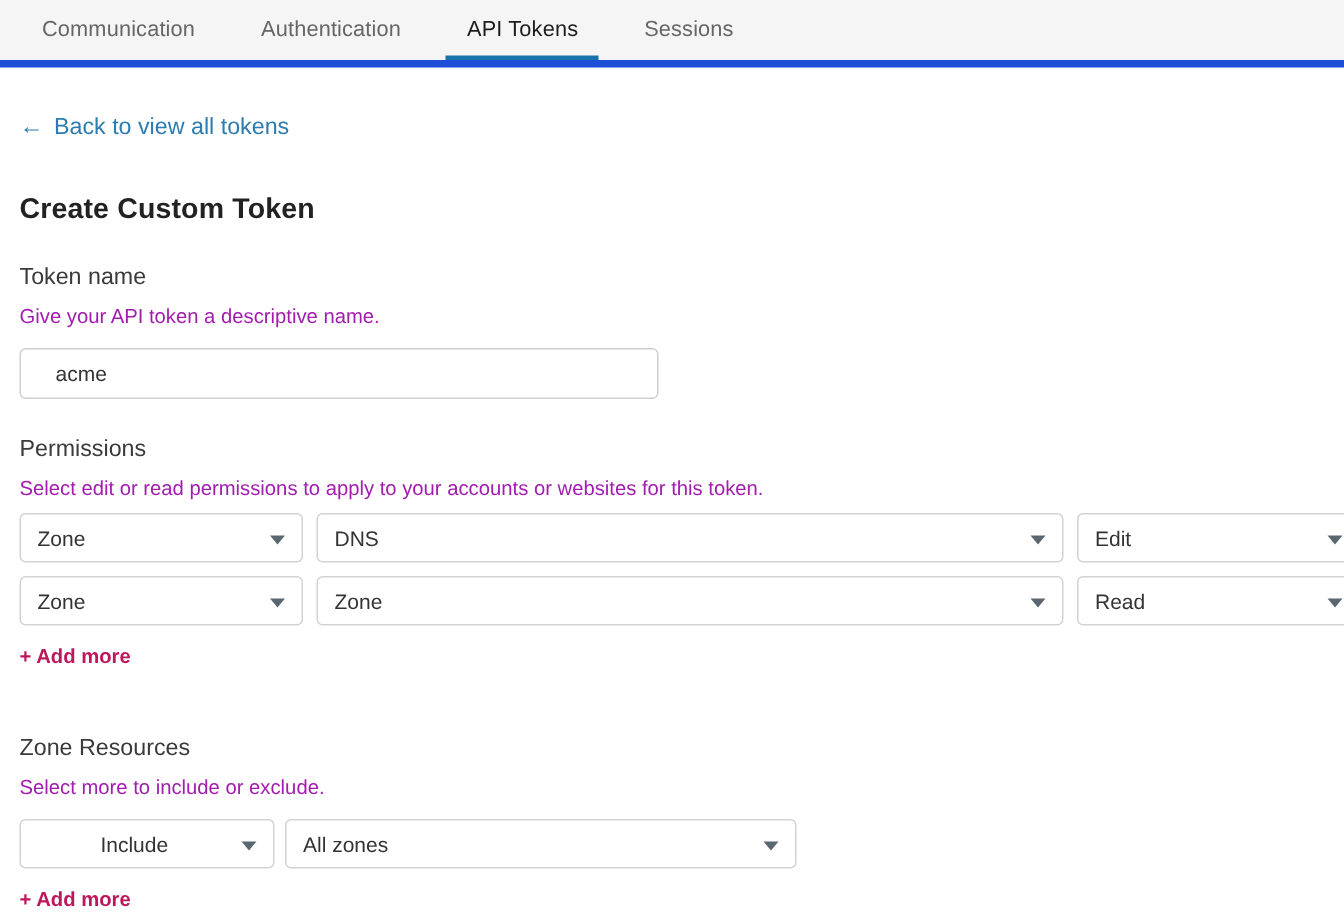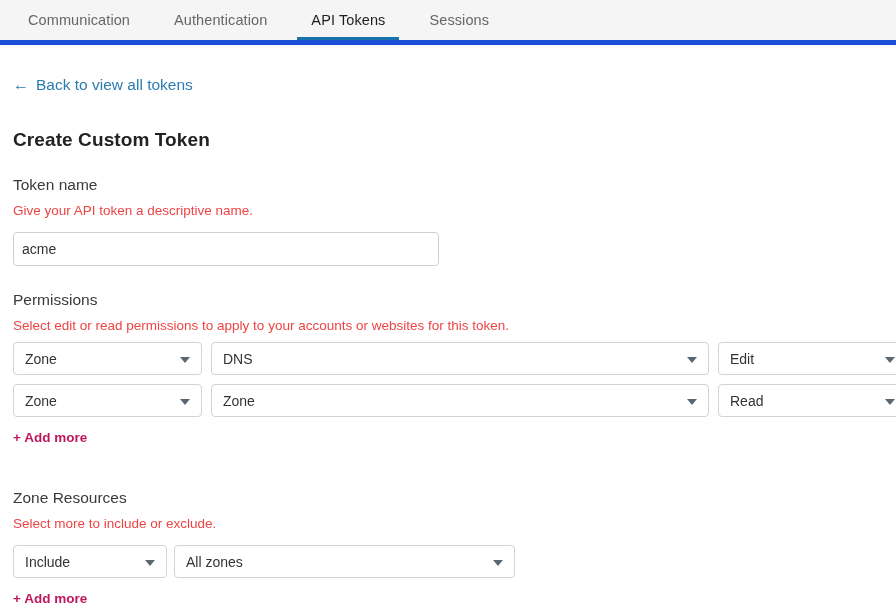--- a/index.html
+++ b/index.html
@@ -81,37 +81,37 @@
     letter-spacing: 0.1px;
   }
 
   .section-title {
     font-size: 15.5px;
     color: #3a3a3a;
     margin-top: 25px;
   }
   .section-desc {
     font-size: 13.5px;
-    color: #ef4444;
+    color: #a21caf;
     margin-top: 9px;
   }
 
   
   .text-input {
     box-sizing: border-box;
     width: 426px;
     height: 34px;
     margin-top: 14px;
     border: 1px solid #cfcfcf;
     border-radius: 4px;
     background: #ffffff;
     font-family: "Liberation Sans", sans-serif;
     font-size: 14px;
     color: #333333;
-    padding: 0 8px;
+    padding: 0 23px;
     outline: none;
   }
 
   .select {
     position: relative;
     box-sizing: border-box;
     height: 33px;
     border: 1px solid #d3d3d3;
     border-radius: 4px;
     background: #ffffff;
@@ -171,21 +171,21 @@
     margin-top: 13px;
     cursor: pointer;
   }
 
   .zone-row {
     display: flex;
     align-items: center;
     margin-top: 14px;
     gap: 7px;
   }
-  .zone-row .zcol-a { width: 154px; flex: none; }
+  .zone-row .zcol-a { width: 170px; flex: none; justify-content: center; }
   .zone-row .zcol-b { width: 341px; flex: none; }
 
   .spacer-lg { height: 18px; }
 </style>
 </head>
 <body>
 
 <div class="tabbar">
   <div class="tab">
     <span>Communication</span>

